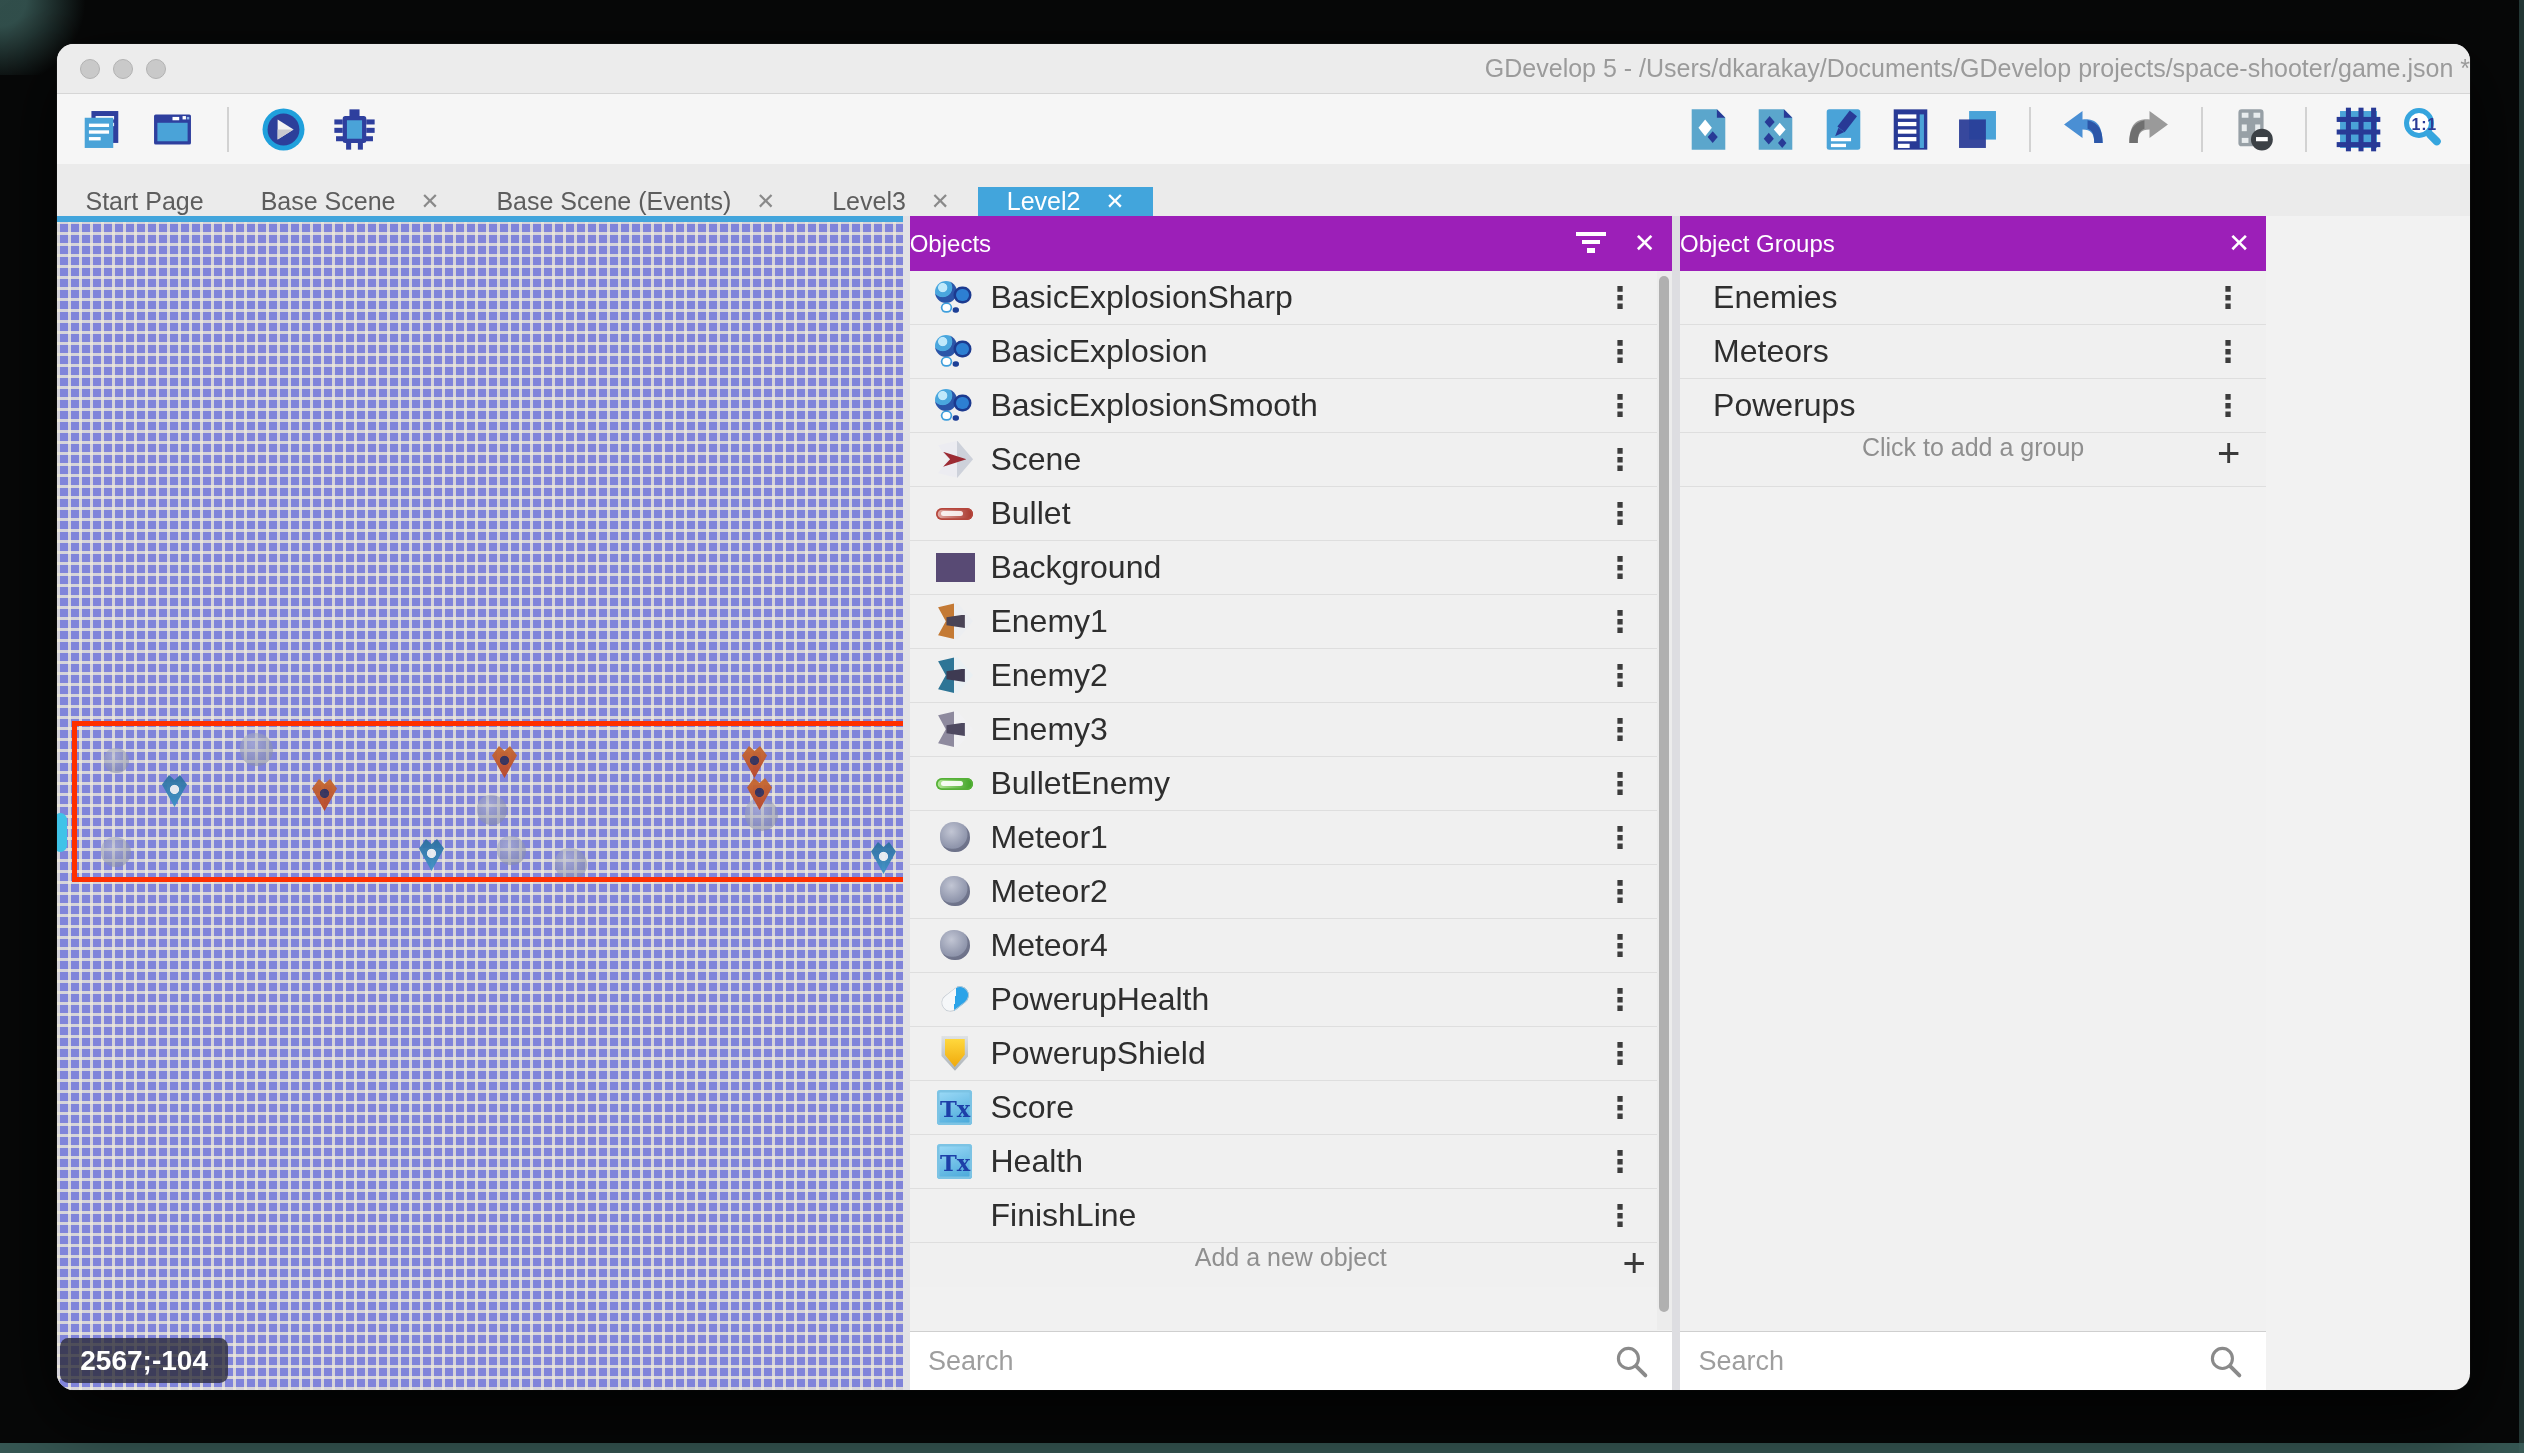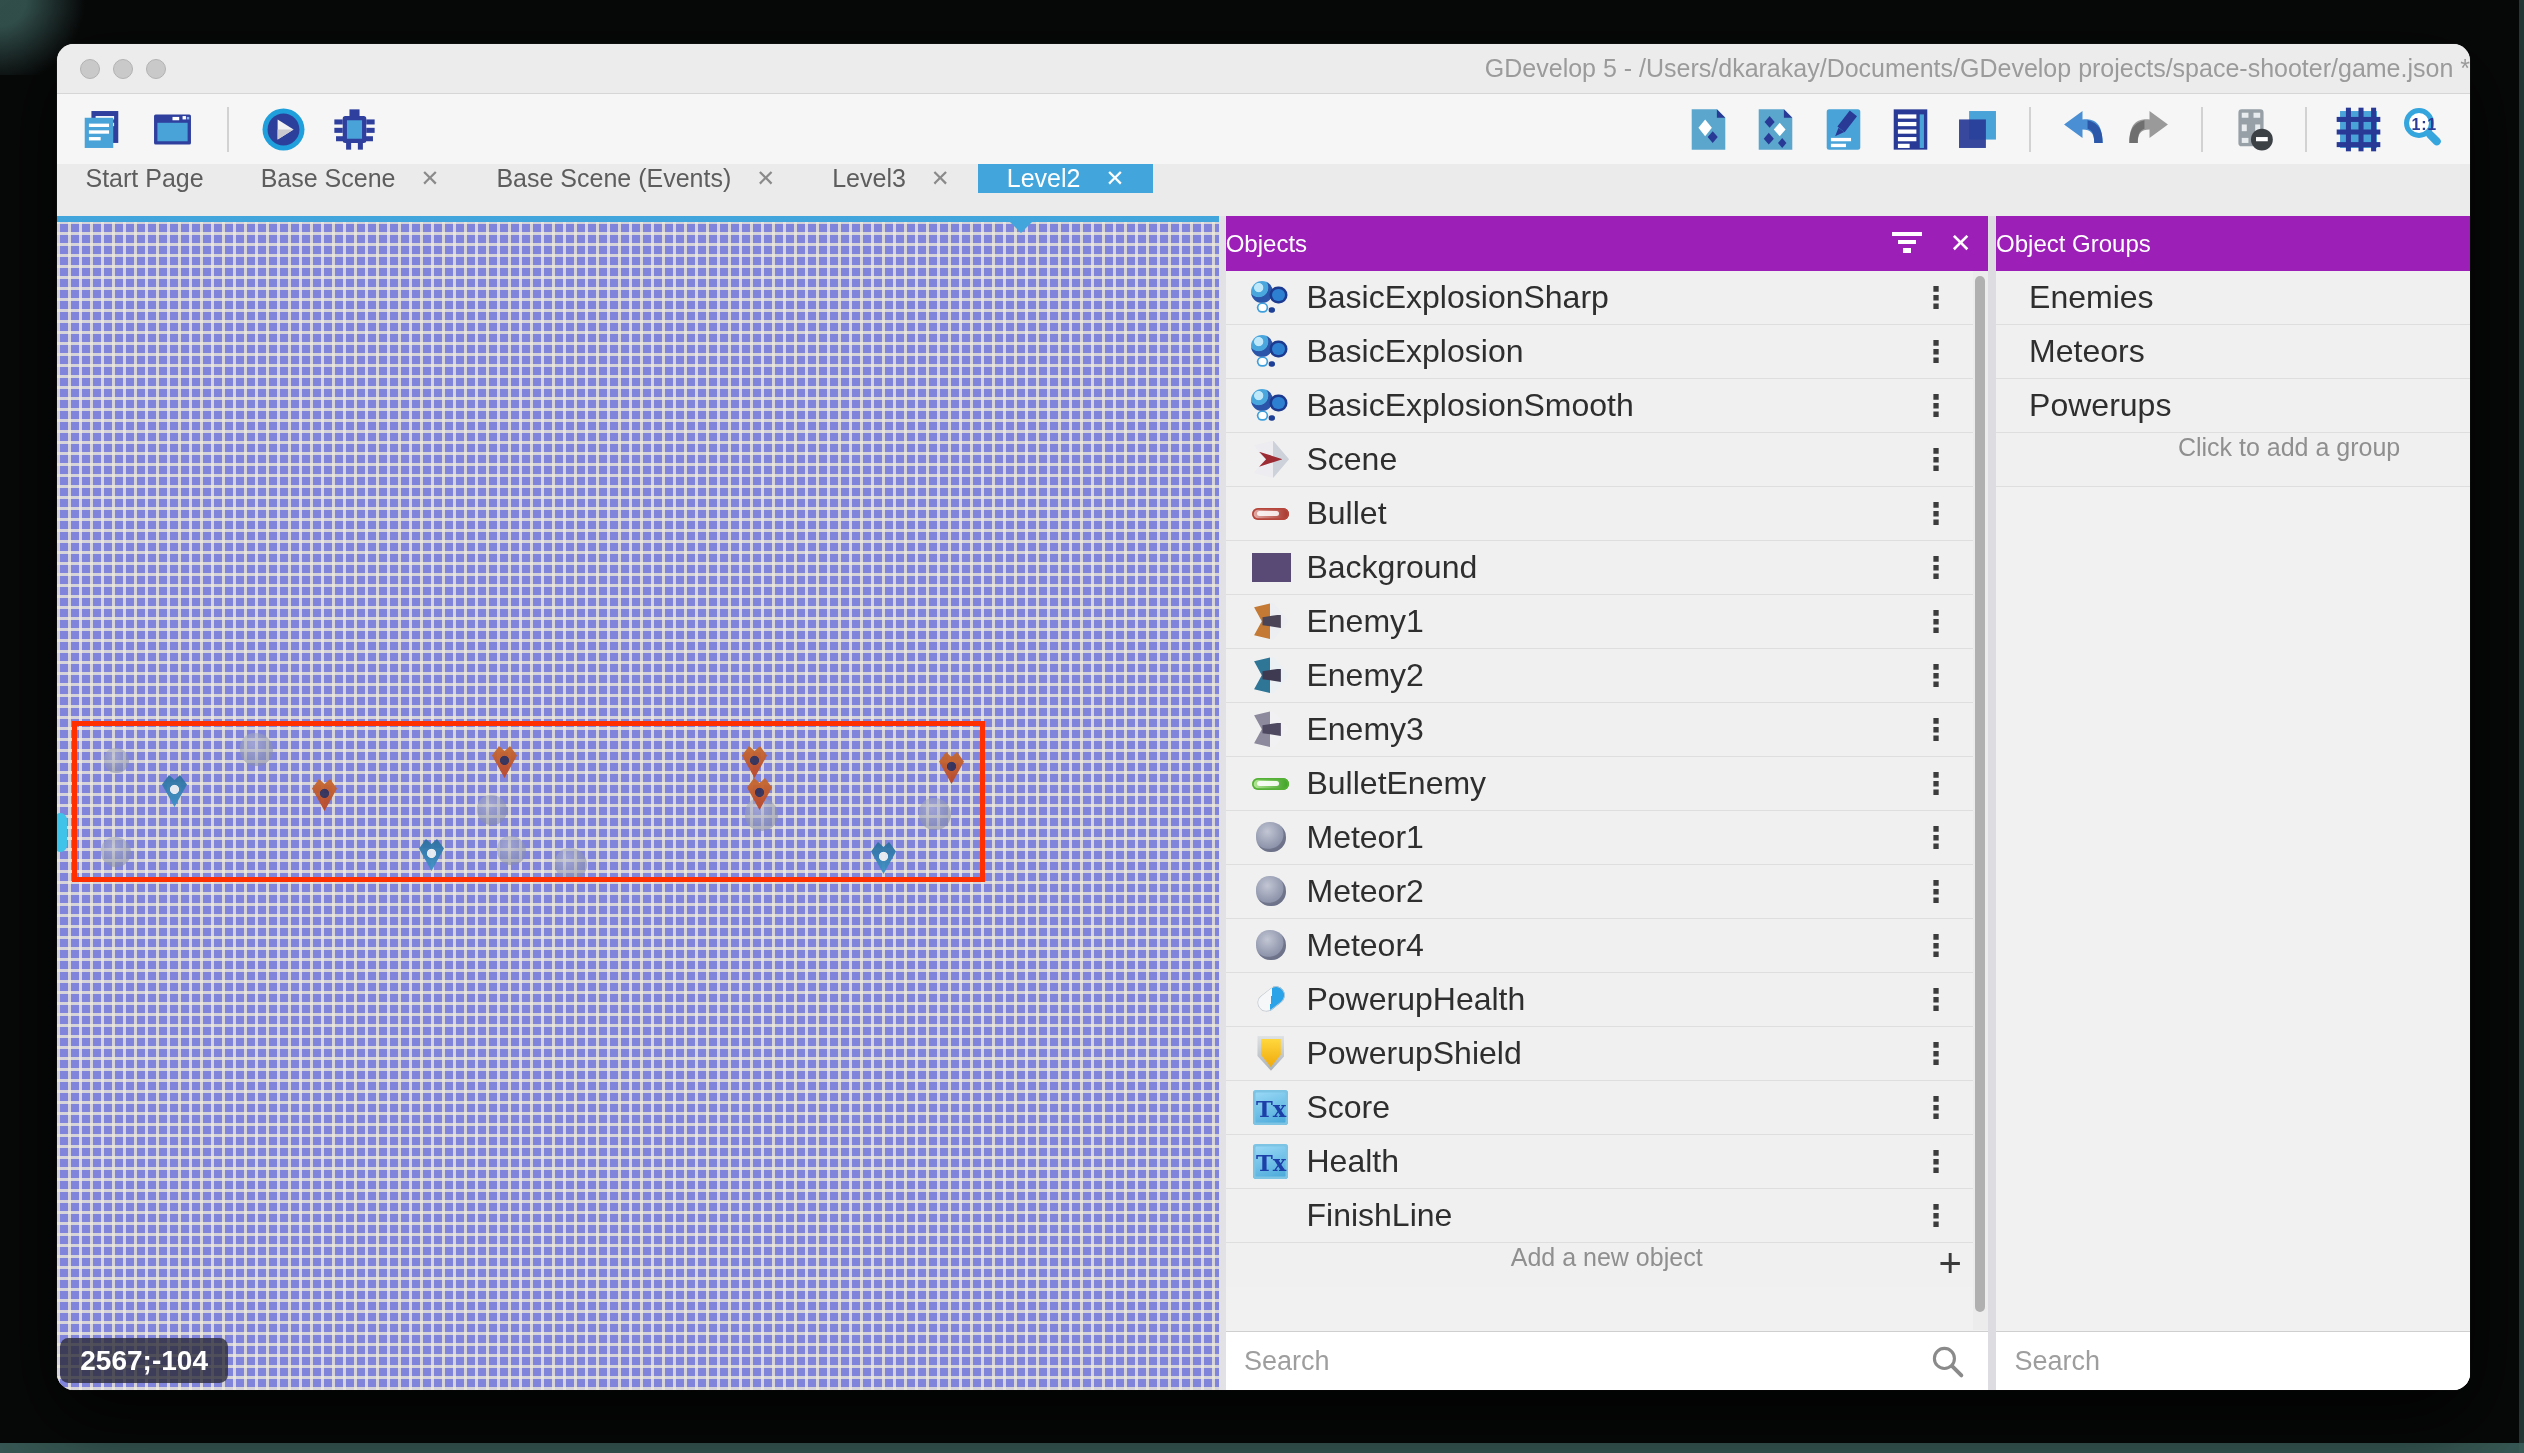--- a/index.html
+++ b/index.html
@@ -37,33 +37,33 @@
   .tbico{width:49px;height:49px;flex:none;display:inline-flex;align-items:center;justify-content:center;position:relative;cursor:pointer}
   .tbico svg{width:47px;height:47px}
   .tb-left{display:flex;align-items:center;gap:22px}
   .tb-right{display:flex;align-items:center;gap:18.4px;margin-left:auto}
   .sep{width:1.7px;height:45px;background:#d2d2d2;margin:0 8.4px;flex:none}
   .lens{position:absolute;left:3.3px;top:3.3px;width:30px;height:30px;border:5px solid #35a5de;border-radius:50%;background:#fff}
   .lens::after{content:"";position:absolute;right:-12.6px;bottom:-9.2px;width:16.7px;height:8.4px;background:#35a5de;border-radius:4.2px;transform:rotate(45deg)}
   .z11{position:absolute;left:3.3px;top:11.7px;width:40px;text-align:center;font-size:16px;font-weight:bold;color:#2c3c96;letter-spacing:0.8px}
 
   
-  .tabrow{height:52px;background:#ebebeb;display:flex;align-items:flex-start}
+  .tabrow{height:52px;background:#ebebeb;display:flex;align-items:flex-end}
   .tab{display:flex;align-items:center;padding:0 28.5px;font-size:25px;color:#5d5d5d;cursor:pointer;white-space:nowrap}
   .tab .tclose{margin-left:25px;font-size:22.6px;color:#8a8a8a;cursor:pointer}
   .tab .tclose::before{content:"\2715"}
   .tab.active{background:var(--tab-blue);color:#fff}
   .tab.active .tclose{color:#fff}
 
   
   .content{position:absolute;top:172px;left:0;right:0;bottom:0;display:flex}
 
   
   .canvas{
-    position:relative;width:1162px;flex:none;height:100%;
+    position:relative;width:846px;flex:none;height:100%;
     border-top:6.7px solid var(--tab-blue);
     background-color:var(--canvas-base);
     background-image:
       repeating-linear-gradient(0deg, rgba(238,234,218,.78) 0 3.3px, transparent 3.3px 11px),
       repeating-linear-gradient(90deg, rgba(238,234,218,.78) 0 3.3px, transparent 3.3px 11px);
     overflow:hidden;cursor:crosshair;
   }
   .notch{position:absolute;top:0;left:953px;width:0;height:0;border-left:11px solid transparent;border-right:11px solid transparent;border-top:11.7px solid var(--tab-blue)}
   .selection-rect{position:absolute;border:5.9px solid var(--selection-red);pointer-events:none}
   .coords{

